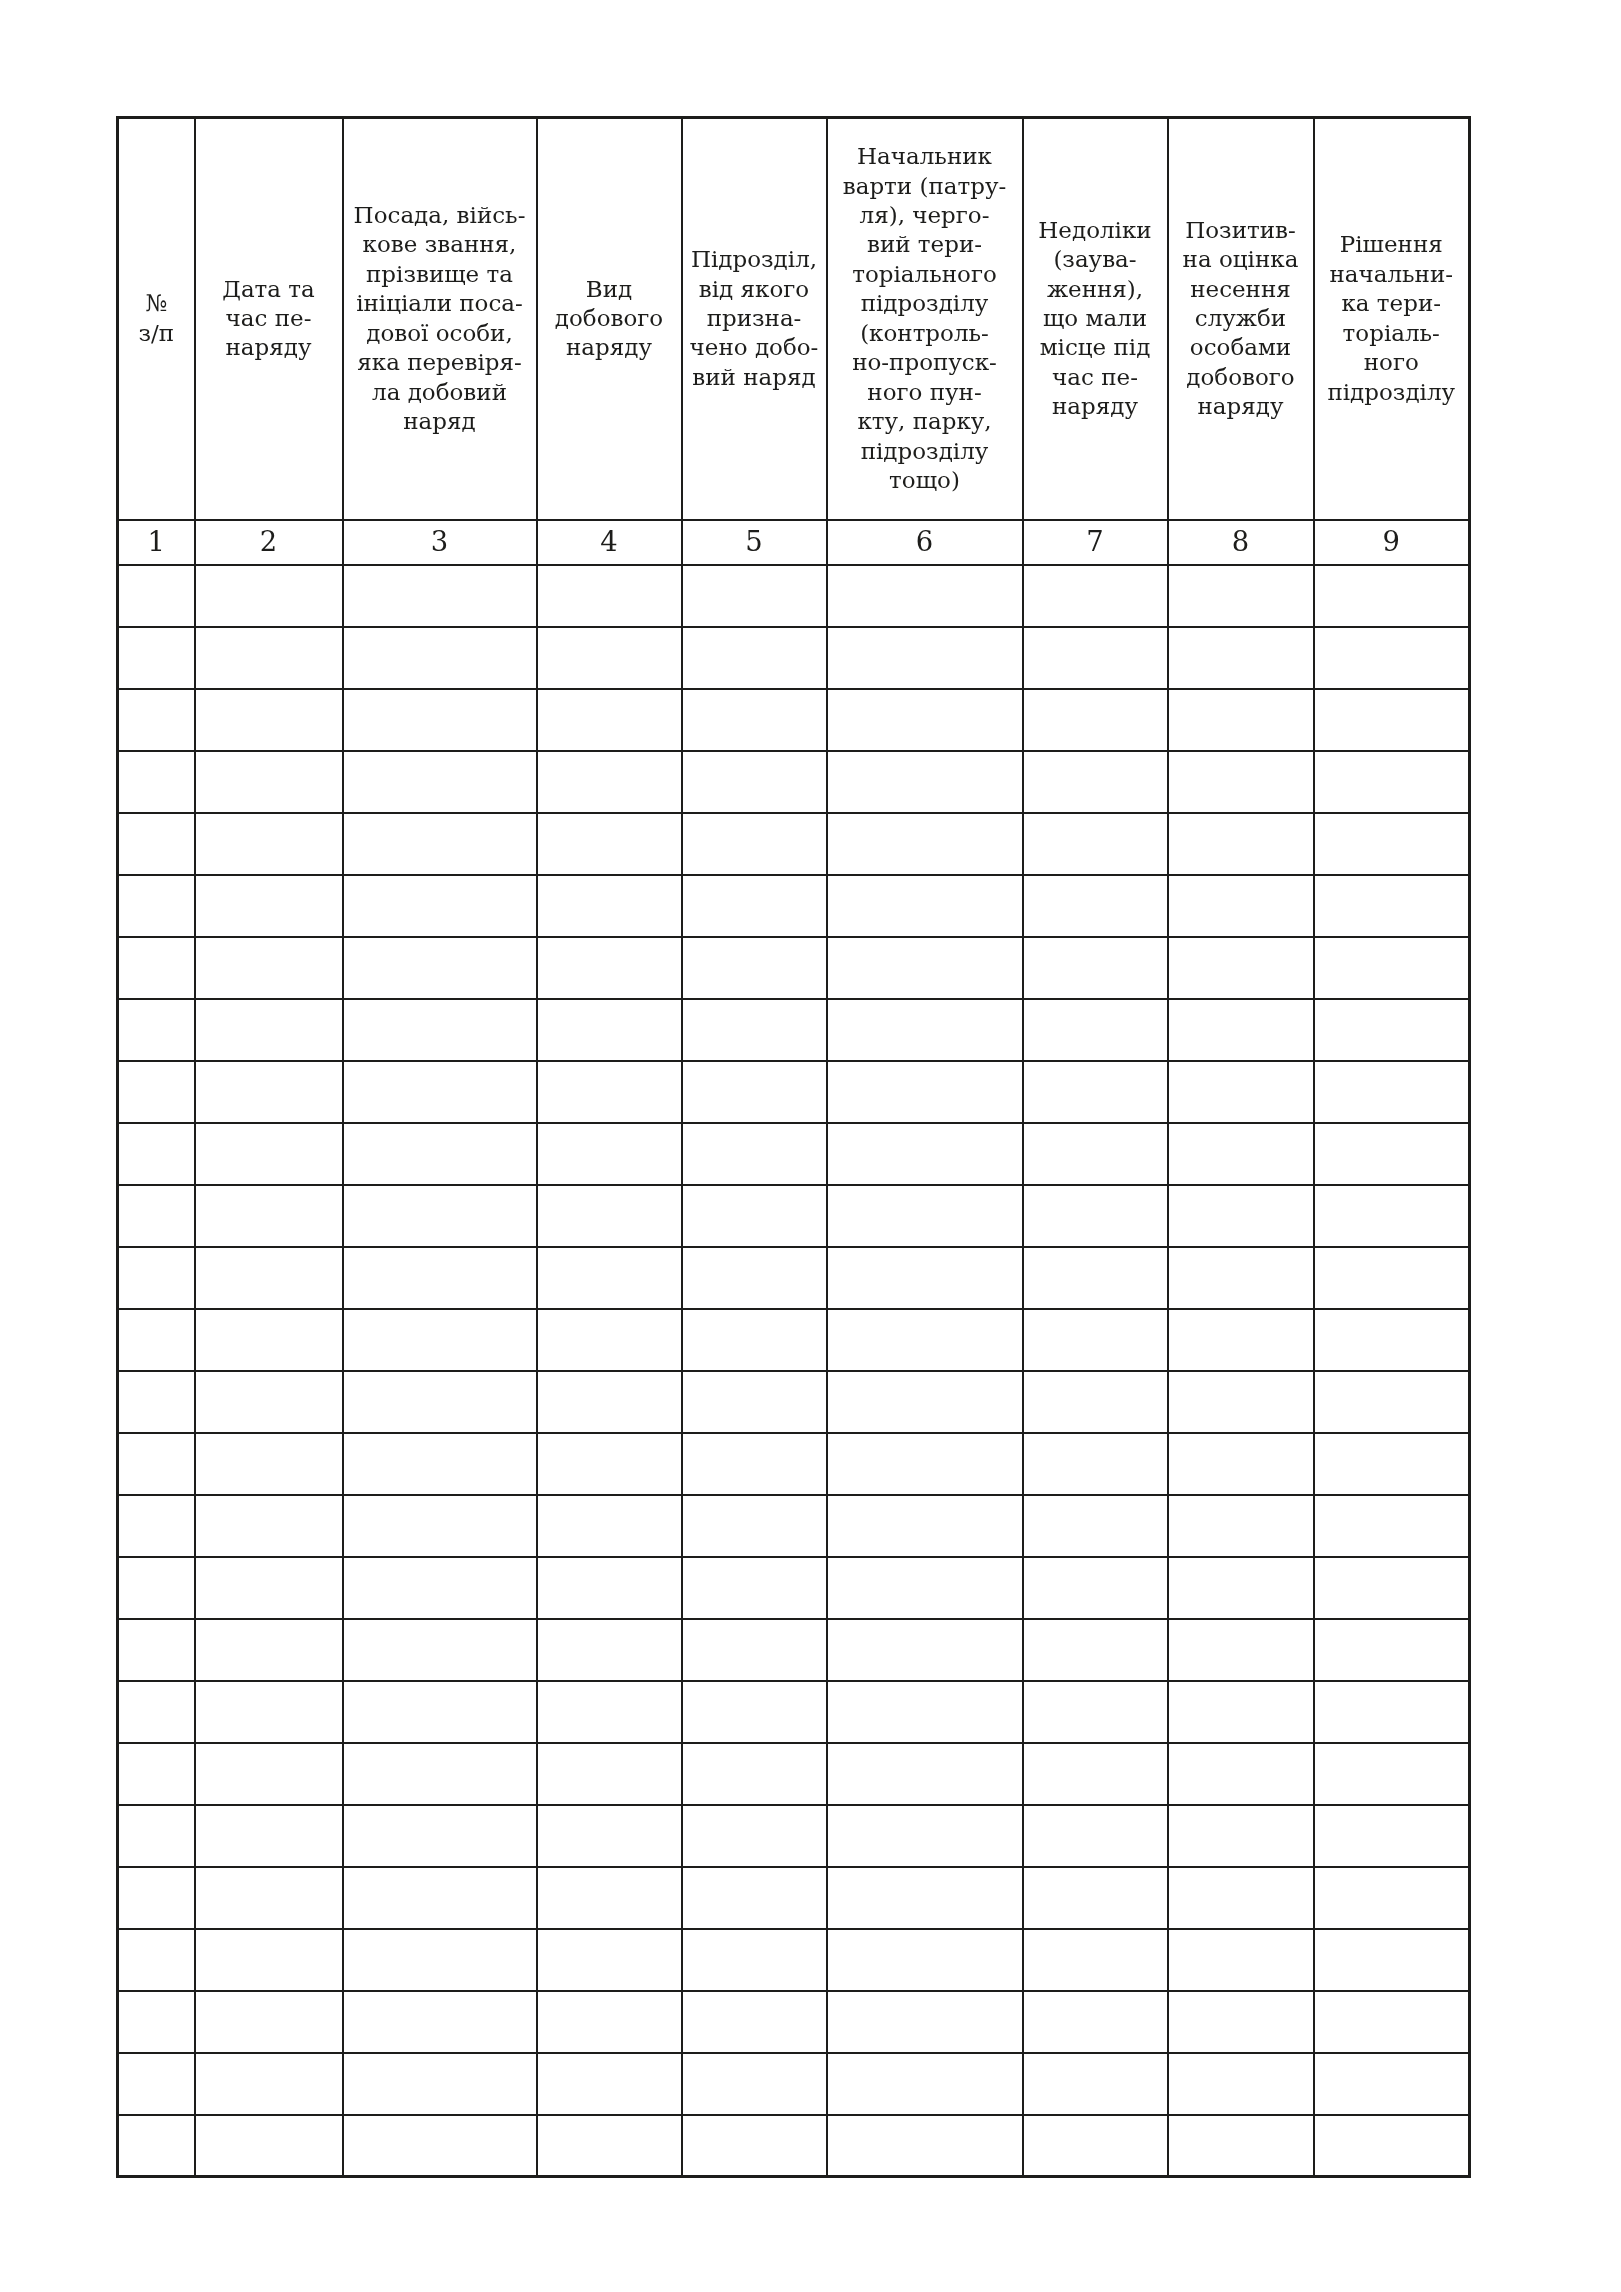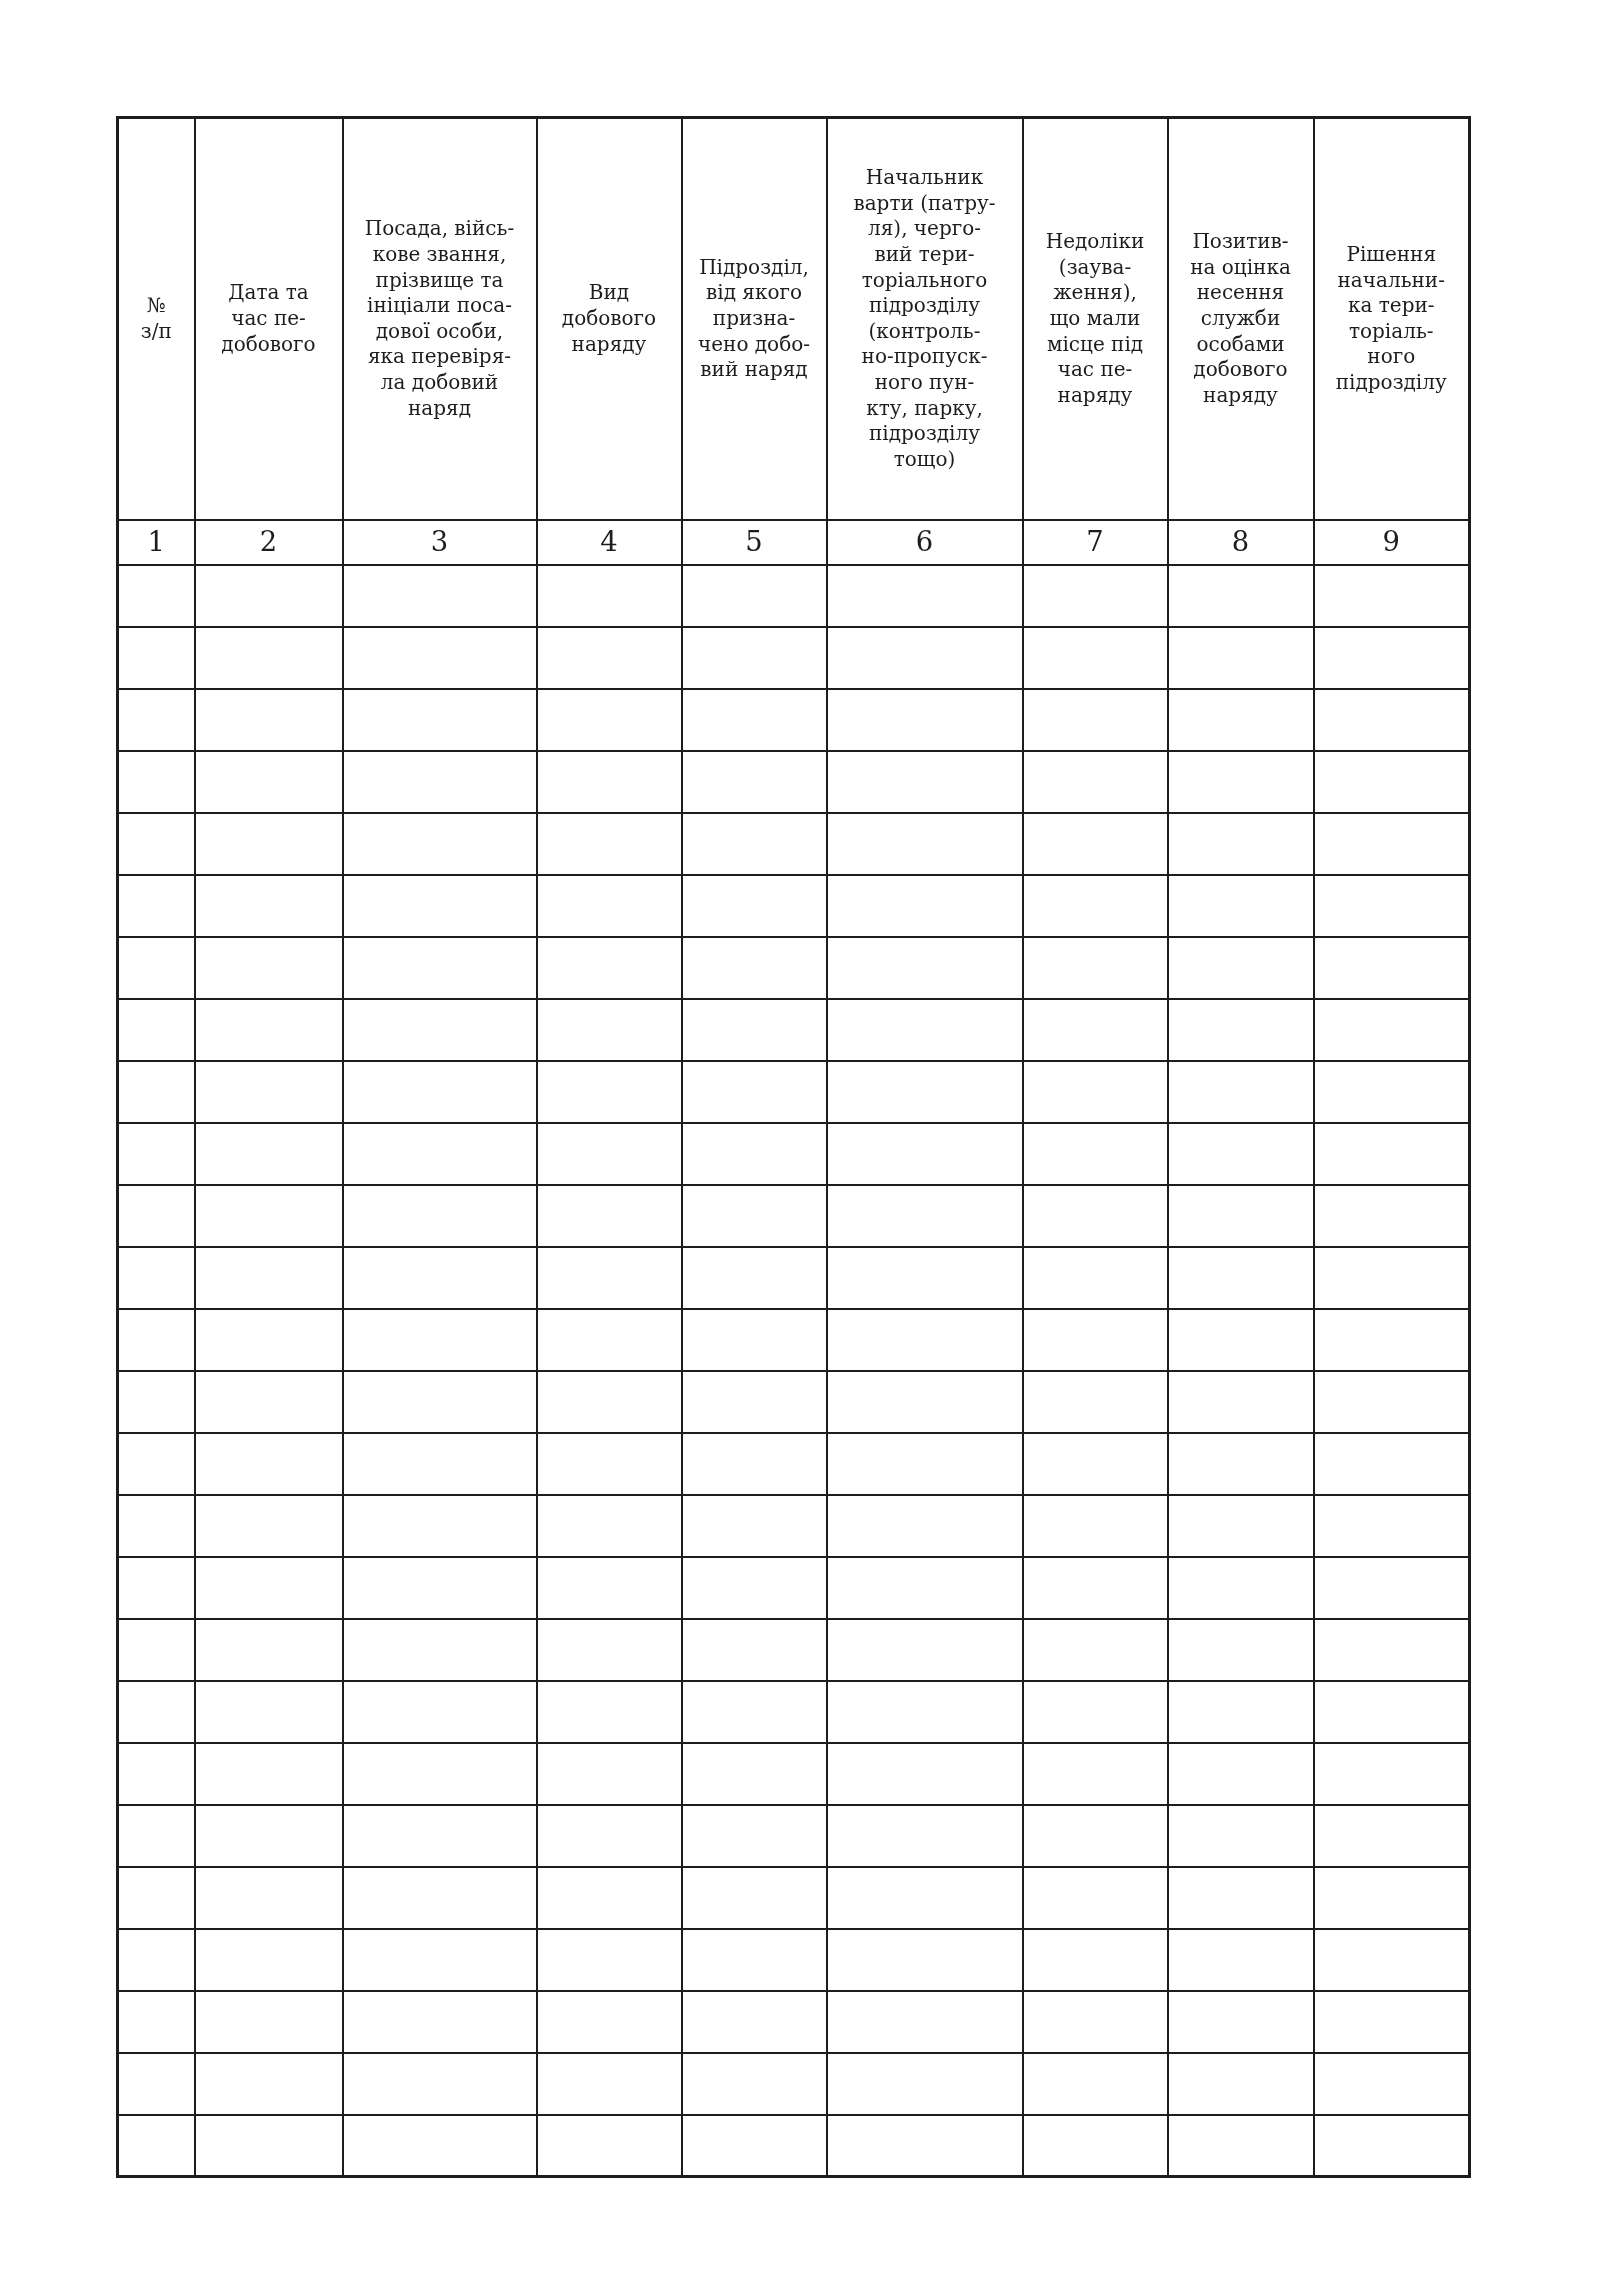--- a/index.html
+++ b/index.html
@@ -31,21 +31,21 @@
     padding: 0 3.9px;
     text-align: center;
     vertical-align: middle;
     font-weight: normal;
     overflow: hidden;
   }
   tr.header-row {
     height: 402px;
   }
   tr.header-row th {
-    font-size: 20px;
+    font-size: 23px;
     line-height: 1.28;
     white-space: pre-line;
   }
   tr.number-row {
     height: 45px;
   }
   tr.number-row td {
     font-size: 27.4px;
     line-height: 1;
   }
@@ -68,21 +68,21 @@
       <col style="width:145px">
       <col style="width:146px">
       <col style="width:156px">
     </colgroup>
     <thead>
       <tr class="header-row">
         <th>№
 з/п</th>
         <th>Дата та
 час пе-
-добового</th>
+наряду</th>
         <th>Посада, війсь-
 кове звання,
 прізвище та
 ініціали поса-
 дової особи,
 яка перевіря-
 ла добовий
 наряд</th>
         <th>Вид
 добового

